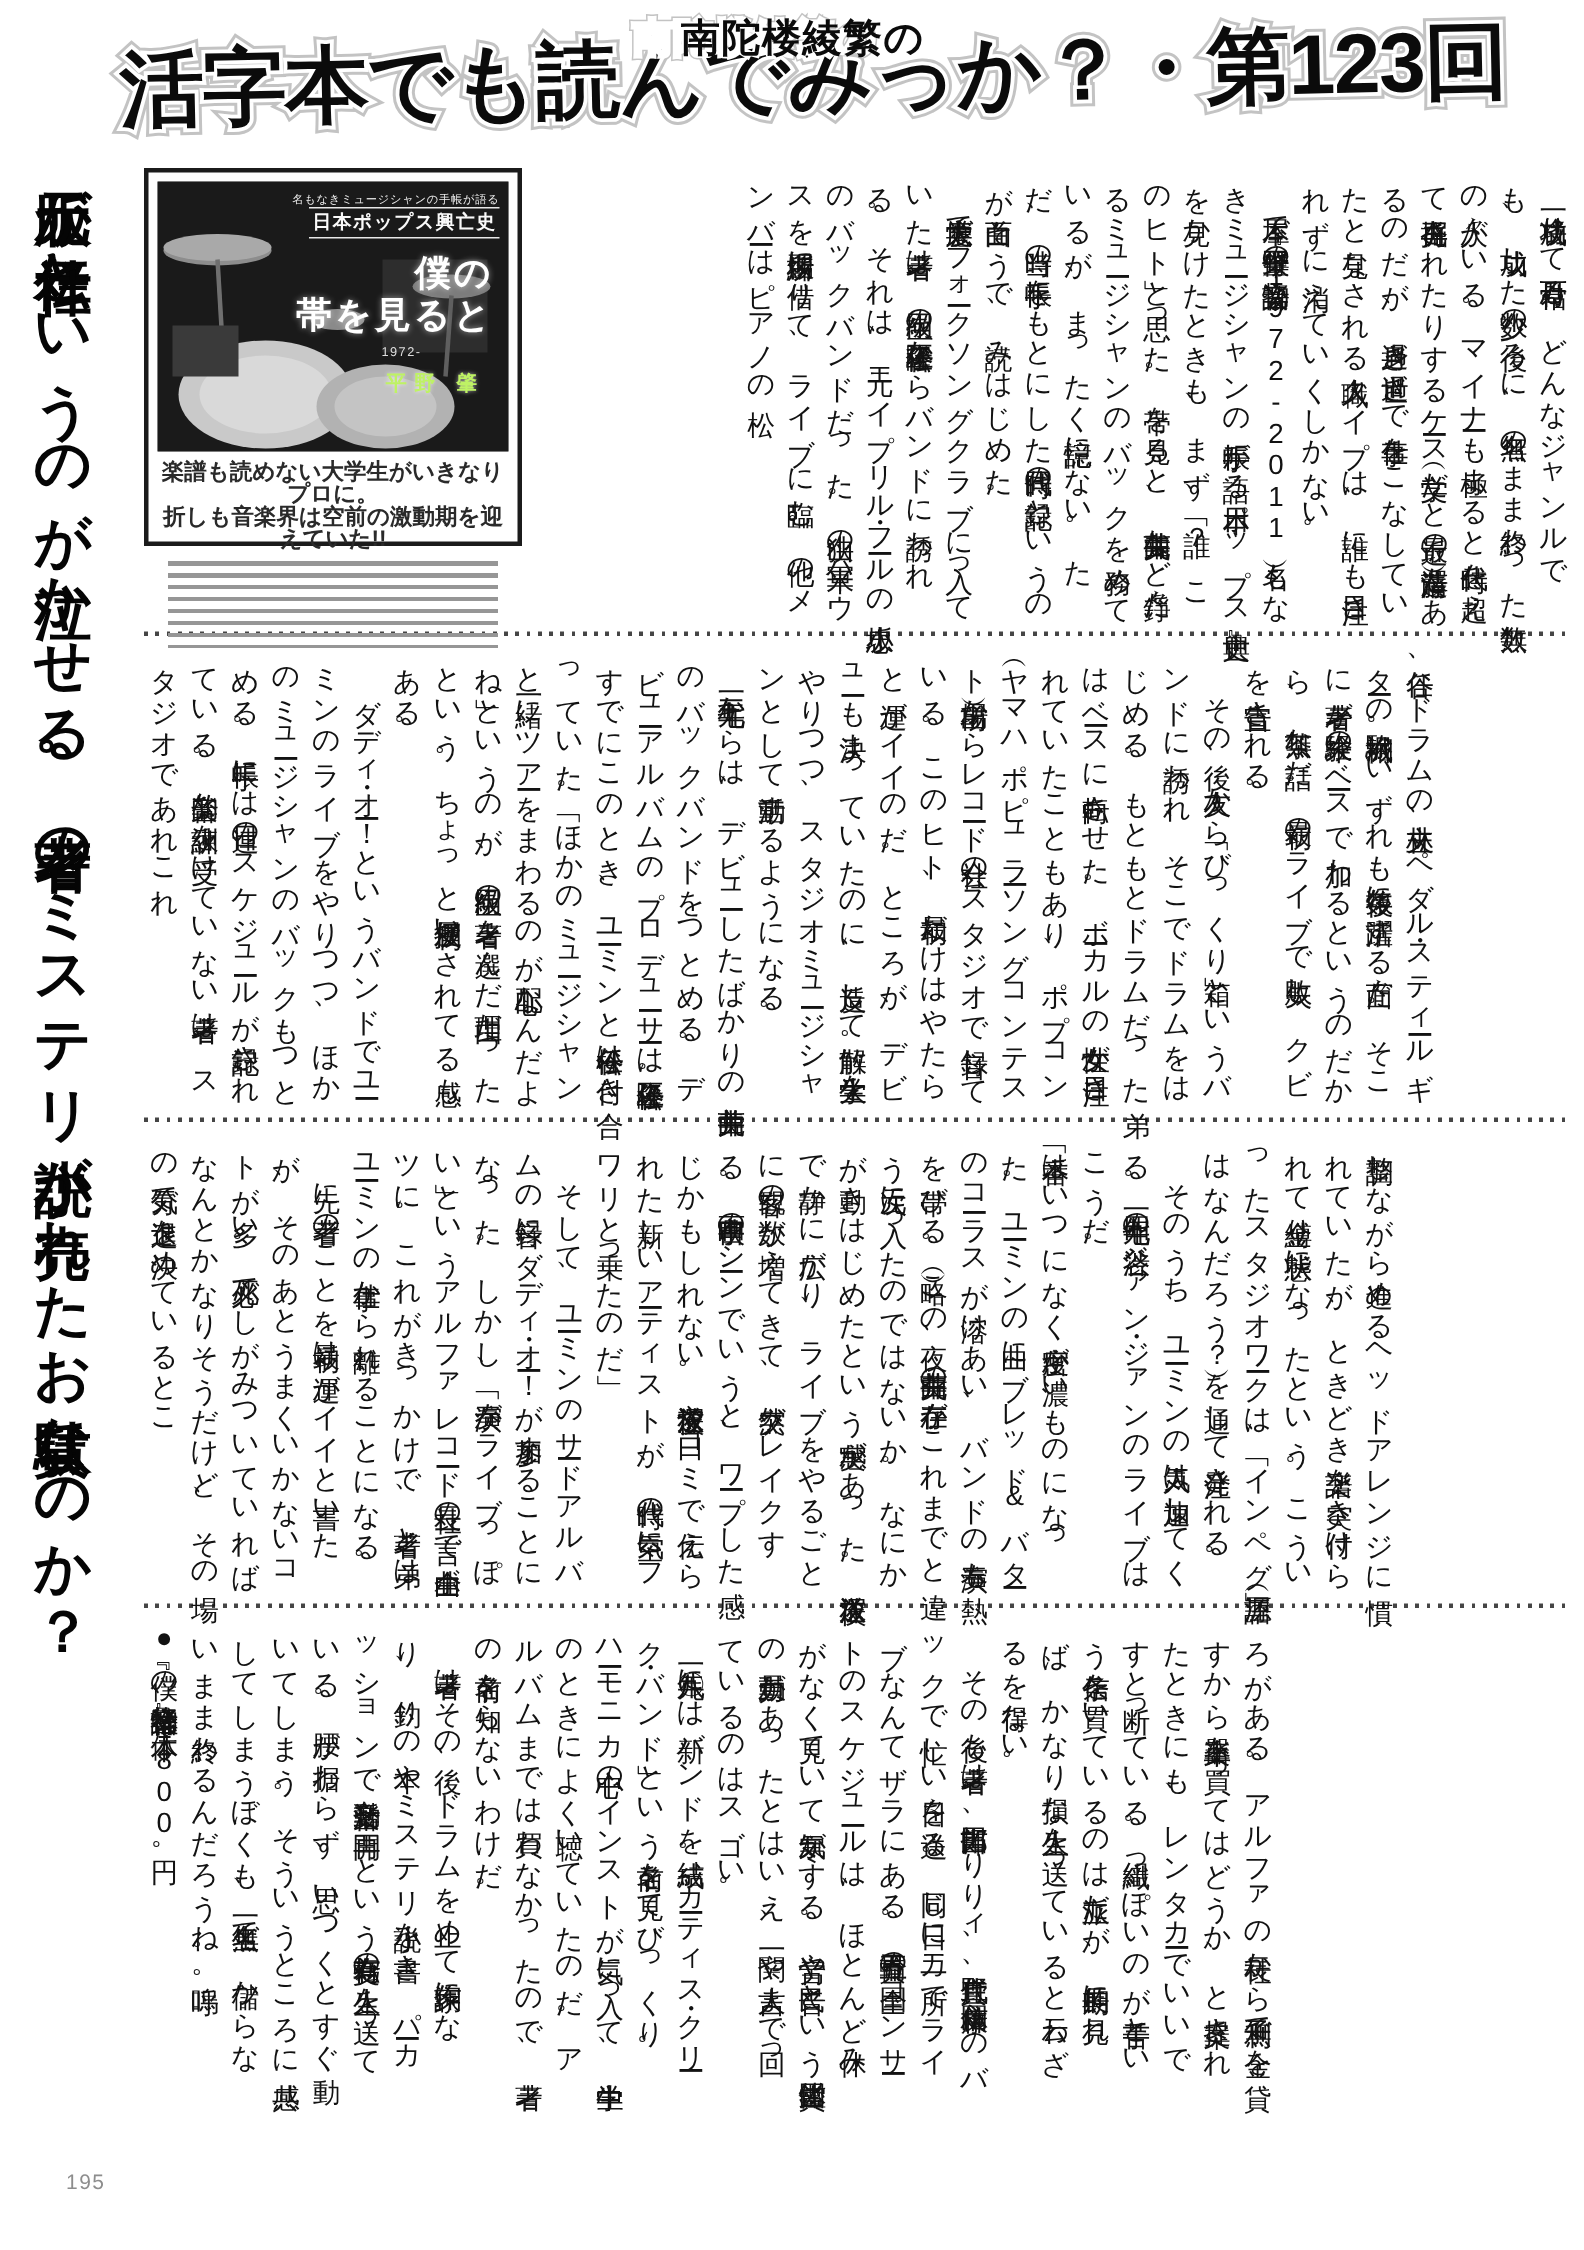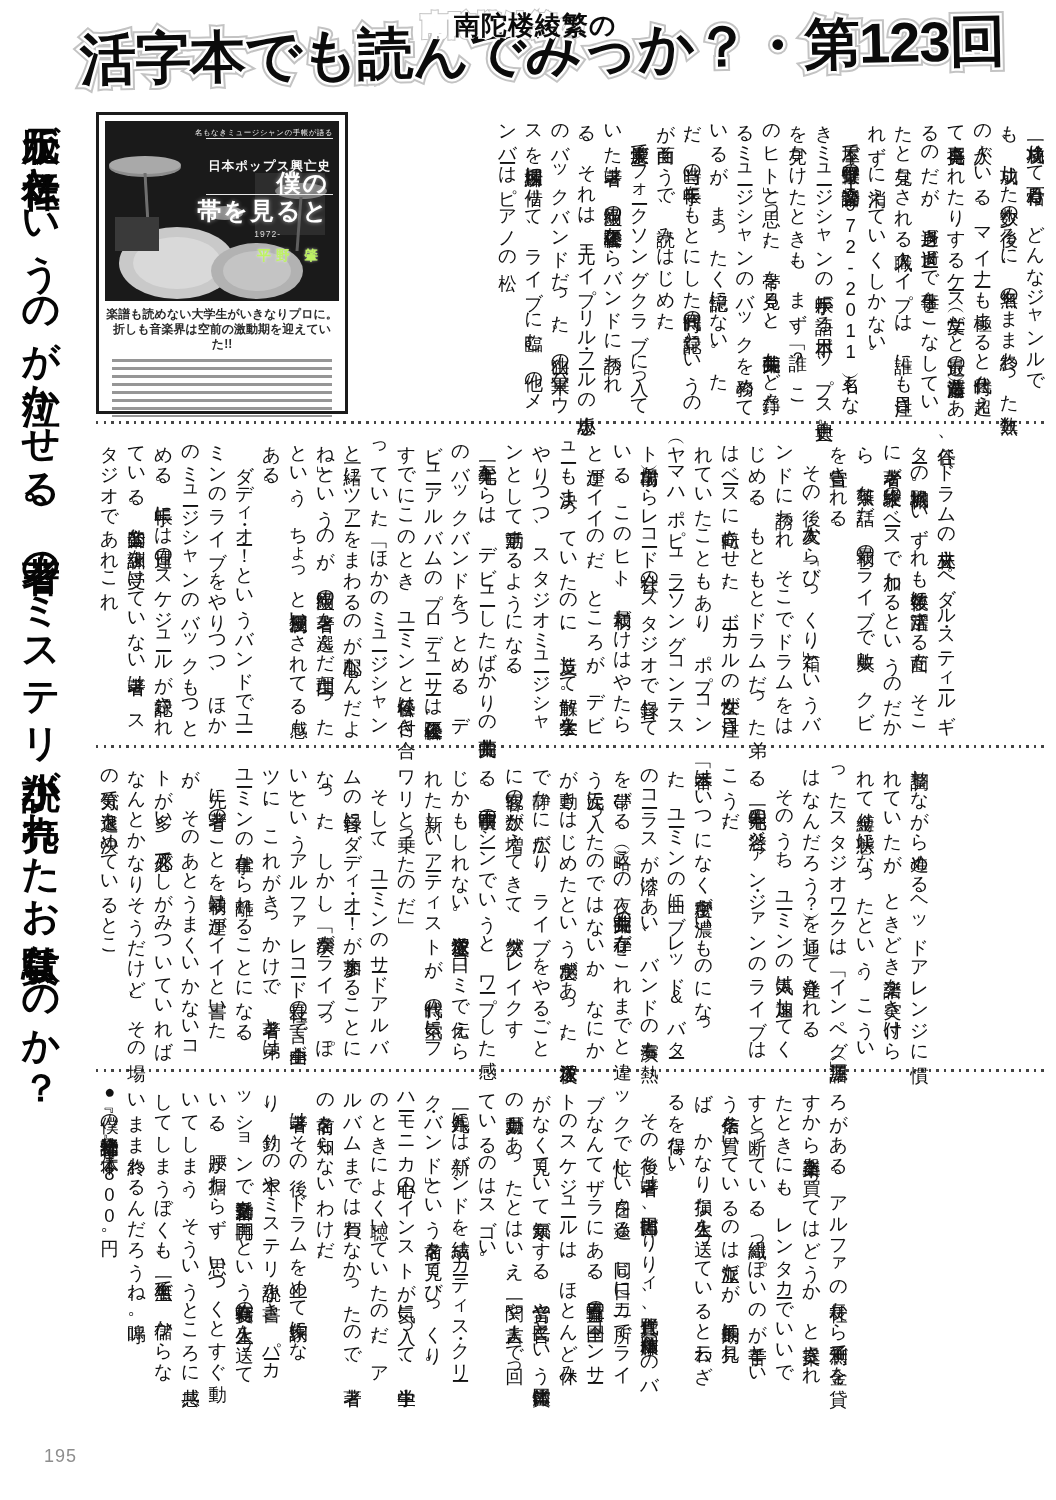--- a/index.html
+++ b/index.html
@@ -36,50 +36,50 @@
   .vtext p.ind{text-indent:1em;}
   .band1{display:flex;align-items:flex-start;}
   .band1 .vtext{flex:1;line-height:26.4px;height:303px;}
   .band2 .vtext,.band3 .vtext,.band4 .vtext{margin-top:9px;}
   .dots{
     height:3px;margin:6px 0 3px;
     background-image:repeating-linear-gradient(to right,#454545 0 2.5px,transparent 2.5px 7.5px);
   }
   
   .cover{
-    width:252px;height:302px;box-sizing:border-box;
+    width:252px;height:252px;box-sizing:border-box;
     border:3px solid #1b1b1b;background:#fff;padding:6px;margin-right:8px;flex:none;
   }
   .photo{position:relative;height:180px;background:#181818;overflow:hidden;}
   .photo svg{position:absolute;left:0;top:0;}
   .cover-tagline-small{
     position:absolute;top:7px;right:6px;color:#f0f0f0;font-size:7.5px;letter-spacing:.5px;z-index:3;
   }
   .cover-tagline-large{
     position:absolute;top:17px;right:6px;color:#fafafa;font-size:12.5px;font-weight:bold;
     letter-spacing:1px;border-top:1px solid #e8e8e8;border-bottom:1px solid #e8e8e8;
-    padding:19px 2px;font-family:"Liberation Serif",serif;z-index:3;
+    padding:1px 2px;font-family:"Liberation Serif",serif;z-index:3;
   }
   .cover-title{
     position:absolute;top:48px;right:10px;color:#ffffff;font-size:24px;font-weight:bold;
     text-align:right;line-height:28px;letter-spacing:2px;z-index:3;
     text-shadow:0 0 4px rgba(255,255,255,.55);
   }
   .cover-years{position:absolute;top:108px;right:58px;color:#ddd;font-size:8.5px;letter-spacing:1px;z-index:3;}
   .cover-author{
     position:absolute;top:126px;right:16px;color:#bef264;font-size:14px;font-weight:bold;
     letter-spacing:5px;z-index:3;text-shadow:0 0 3px rgba(255,255,255,.6);
   }
-  .cover-banner{margin-top:6px;text-align:center;font-weight:bold;font-size:12px;line-height:15px;color:#2a2a2a;}
+  .cover-banner{margin-top:6px;text-align:center;font-weight:bold;font-size:15px;line-height:15px;color:#2a2a2a;}
   .cover-names{
     height:60px;margin:5px auto 0;width:94%;
     background:repeating-linear-gradient(to bottom,transparent 0 2px,#969696 2px 5px,transparent 5px 8px);
   }
   
-  .pageno{position:absolute;left:44px;top:1446px;font-size:18px;color:#8d8d8d;letter-spacing:1px;}
+  .pageno{position:absolute;left:44px;top:1446px;font-size:14px;color:#8d8d8d;letter-spacing:1px;}
 </style>
 </head>
 <body>
 
 <div class="page">
 
   <div class="bubble kicker-bubble">
     <span class="back">南陀楼綾繁の</span>
     <span class="mid">南陀楼綾繁の</span>
     <span class="front">南陀楼綾繁の</span>

